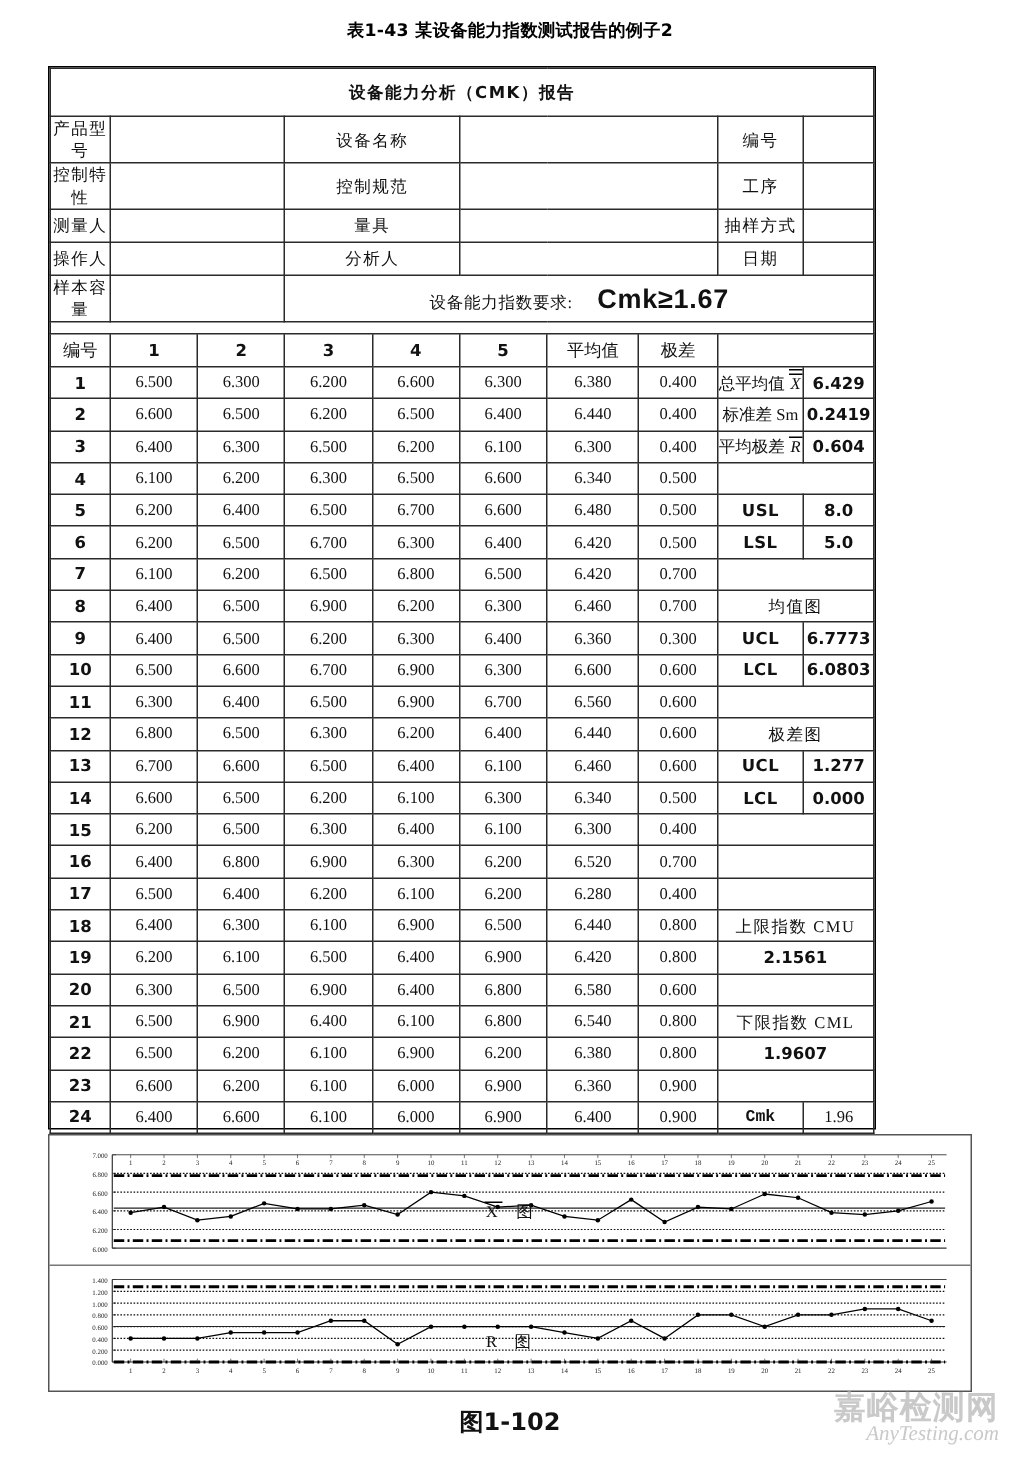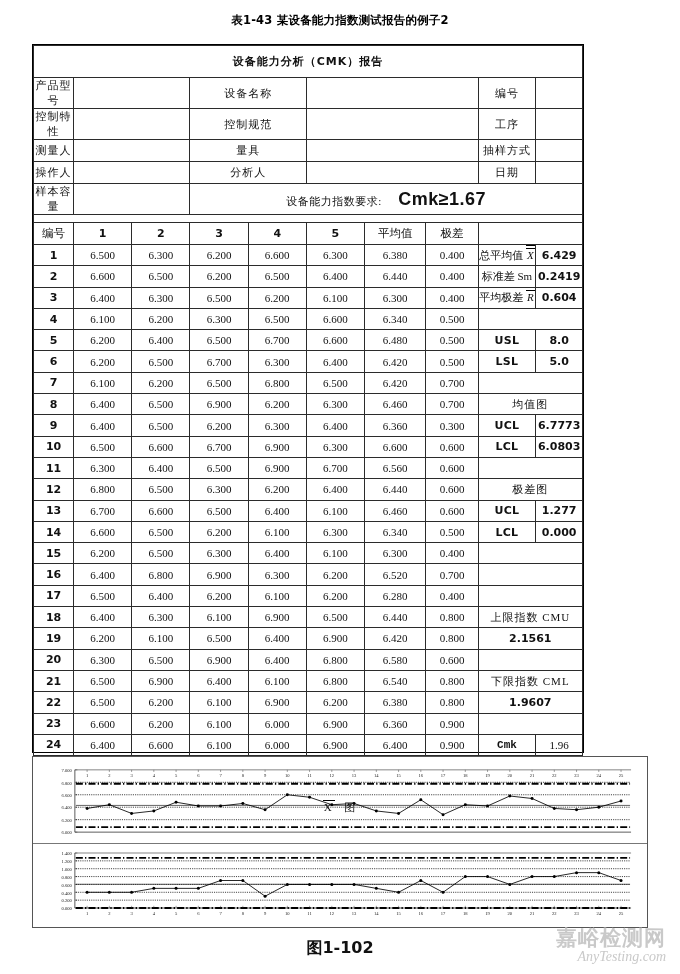--- a/index.html
+++ b/index.html
@@ -603,20 +603,24 @@
           <circle cx="478.356" cy="39.459999999999994" r="1.5" fill="#000"></circle>
           <circle cx="500.67600000000004" cy="41.98" r="1.5" fill="#000"></circle>
           <circle cx="522.996" cy="52.06" r="1.5" fill="#000"></circle>
           <circle cx="545.316" cy="53.31999999999998" r="1.5" fill="#000"></circle>
           <circle cx="567.6360000000001" cy="50.799999999999976" r="1.5" fill="#000"></circle>
           <circle cx="589.956" cy="44.5" r="1.5" fill="#000"></circle>
         </svg>
     </div>
 
     <div class="chart-block bot">
+      <div class="chart-title">
+        <span>R</span>
+        &nbsp;<span>图</span>
+      </div>
       <svg class="chart-svg" id="svg-r" viewBox="0 0 616 83" preserveAspectRatio="none">
           <text x="39" y="11.3" text-anchor="end" font-family="&quot;Liberation Serif&quot;,&quot;DejaVu Serif&quot;,serif" font-size="4.6" fill="#222">1.400</text>
           <line x1="42" y1="9" x2="44.5" y2="9" stroke="#333" stroke-width="0.5"></line>
           <text x="39" y="19.157142857142855" text-anchor="end" font-family="&quot;Liberation Serif&quot;,&quot;DejaVu Serif&quot;,serif" font-size="4.6" fill="#222">1.200</text>
           <line x1="42" y1="16.857142857142854" x2="44.5" y2="16.857142857142854" stroke="#333" stroke-width="0.5"></line>
           <text x="39" y="27.014285714285716" text-anchor="end" font-family="&quot;Liberation Serif&quot;,&quot;DejaVu Serif&quot;,serif" font-size="4.6" fill="#222">1.000</text>
           <line x1="42" y1="24.714285714285715" x2="44.5" y2="24.714285714285715" stroke="#333" stroke-width="0.5"></line>
           <text x="39" y="34.87142857142857" text-anchor="end" font-family="&quot;Liberation Serif&quot;,&quot;DejaVu Serif&quot;,serif" font-size="4.6" fill="#222">0.800</text>
           <line x1="42" y1="32.57142857142857" x2="44.5" y2="32.57142857142857" stroke="#333" stroke-width="0.5"></line>
           <text x="39" y="42.72857142857143" text-anchor="end" font-family="&quot;Liberation Serif&quot;,&quot;DejaVu Serif&quot;,serif" font-size="4.6" fill="#222">0.600</text>

